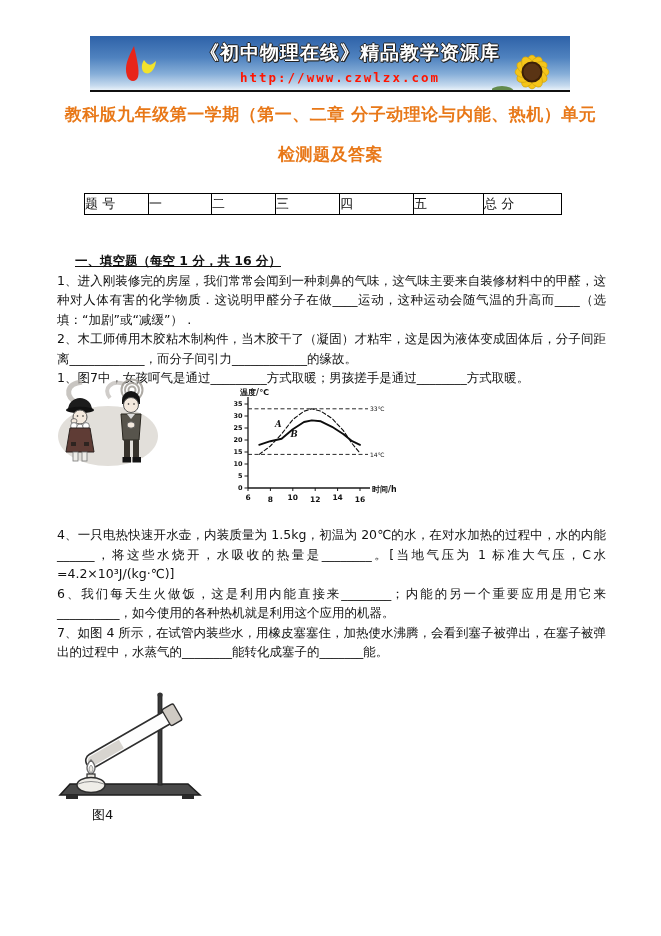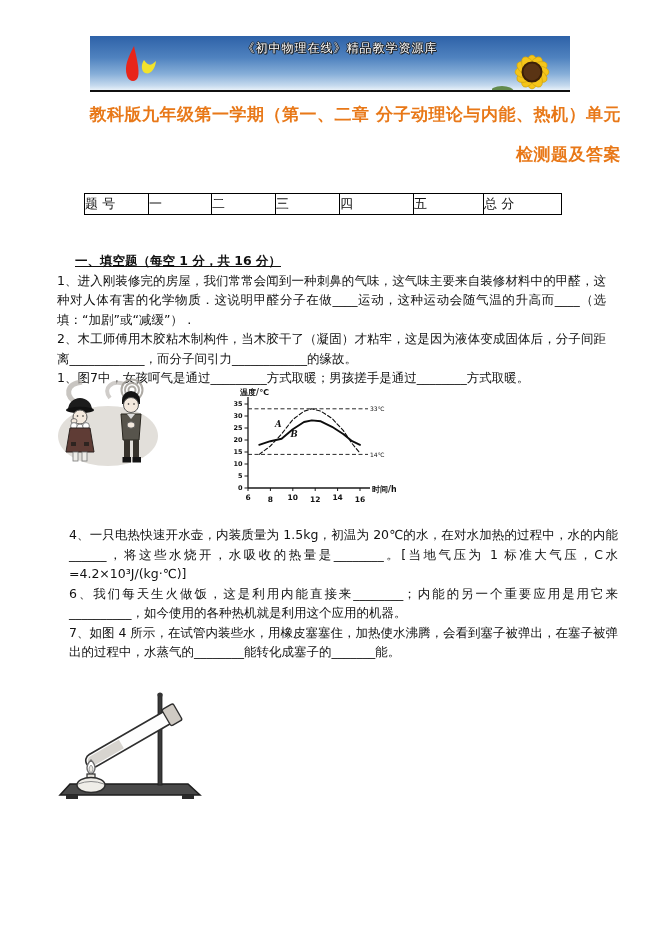--- a/index.html
+++ b/index.html
@@ -9,32 +9,32 @@
   }
   
   .banner{
     position:absolute;left:90px;top:36px;width:480px;height:54px;
     border-bottom:2px solid #101010;
     background:linear-gradient(180deg,#2e62a8 0%,#4f82bf 40%,#86aed8 70%,#c6daee 92%,#e8f1f9 100%);
     overflow:hidden;
   }
   .banner-text{position:absolute;left:110px;top:4px;width:280px;text-align:center;}
   .banner-line1{
-    color:#fff;font-weight:normal;font-size:12px;letter-spacing:1px;white-space:nowrap;
+    color:#fff;font-weight:bold;font-size:19px;letter-spacing:1px;white-space:nowrap;
     text-shadow:1px 0 #222,-1px 0 #222,0 1px #222,0 -1px #222,1px 1px #222;
   }
   .banner-line2{
     color:#ff1500;font-weight:bold;font-size:12.5px;letter-spacing:2px;margin-top:4px;
     font-family:"DejaVu Sans Mono","Liberation Mono",monospace;
   }
   .banner-logo{position:absolute;left:28px;top:8px;}
   .banner-sunflower{position:absolute;right:6px;bottom:-6px;}
   
   .doc-title{
-    position:absolute;left:40px;right:40px;top:94px;text-align:right;
+    position:absolute;left:40px;right:40px;top:94px;text-align:center;
     color:#e87818;font-weight:bold;font-size:17px;line-height:40px;letter-spacing:0.5px;
   }
   
   .score-table{
     position:absolute;left:84px;top:193px;border-collapse:collapse;table-layout:fixed;
   }
   .score-table td{
     border:1.4px solid #000;height:20px;vertical-align:middle;
     font-size:13px;padding:0;
   }
@@ -58,20 +58,21 @@
 
 <div class="page">
 
   <div class="banner">
     <svg class="banner-logo" width="52" height="42" viewBox="0 0 52 42">
       <path d="M16,2 C10,14 6,22 9,32 C11,38 18,39 20,33 C22,26 18,12 16,2 Z" fill="#e8251a"></path>
       <path d="M26,16 C30,22 33,22 38,17 C37,26 32,31 27,29 C23,27 23,20 26,16 Z" fill="#f2e32a"></path>
     </svg>
     <div class="banner-text">
       <div class="banner-line1">《初中物理在线》精品教学资源库</div>
+      <div class="banner-line2">http://www.czwlzx.com</div>
     </div>
     <svg class="banner-sunflower" width="72" height="58" viewBox="0 0 72 58">
       <g transform="translate(40,34)">
         <g fill="#f5c51a" stroke="#caa00e" stroke-width="0.6">
           <ellipse rx="7" ry="17" transform="rotate(0)"></ellipse>
           <ellipse rx="7" ry="17" transform="rotate(30)"></ellipse>
           <ellipse rx="7" ry="17" transform="rotate(60)"></ellipse>
           <ellipse rx="7" ry="17" transform="rotate(90)"></ellipse>
           <ellipse rx="7" ry="17" transform="rotate(120)"></ellipse>
           <ellipse rx="7" ry="17" transform="rotate(150)"></ellipse>
@@ -198,21 +199,21 @@
       <line x1="28" y1="66.4" x2="148" y2="66.4" stroke="#2a2a2a" stroke-width="1" stroke-dasharray="4,2.5"></line>
       <text x="150" y="68.60000000000001" font-size="6" fill="#111" font-family="DejaVu Sans, sans-serif">14℃</text>
       <polyline points="39.2,66.4 50.4,58 61.599999999999994,46 72.8,31.60000000000001 84,23.200000000000003 91.83999999999999,20.799999999999997 100.8,23.200000000000003 112,30.400000000000006 123.19999999999999,42.400000000000006 132.16,55.6 140,65.2" fill="none" stroke="#0d0d0d" stroke-width="1.1" stroke-linecap="round" stroke-linejoin="round" stroke-dasharray="4,2.3"></polyline>
       <text x="54.88" y="38.800000000000004" font-size="8.5" fill="#111" font-style="italic" font-weight="bold" font-family="DejaVu Serif, serif">A</text>
       <polyline points="39.2,56.800000000000004 50.4,53.2 61.599999999999994,50.800000000000004 72.8,41.2 84,34 91.83999999999999,32.32000000000001 100.8,33.28 112,38.800000000000004 123.19999999999999,46 132.16,53.2 140,56.800000000000004" fill="none" stroke="#0d0d0d" stroke-width="1.9" stroke-linecap="round" stroke-linejoin="round"></polyline>
       <text x="70.56" y="48.88" font-size="8.5" fill="#111" font-style="italic" font-weight="bold" font-family="DejaVu Serif, serif">B</text>
       <text x="20" y="7" font-size="8" fill="#111" font-weight="bold" font-family="DejaVu Sans, sans-serif">温度/℃</text>
       <text x="152" y="103.5" font-size="8" fill="#111" font-weight="bold" font-family="DejaVu Sans, sans-serif">时间/h</text>
     </svg>
 
-  <div class="content" style="top:525px;margin-left:12px;">
+  <div class="content" style="top:525px;">
     <p>4、一只电热快速开水壶，内装质量为 1.5kg，初温为 20℃的水，在对水加热的过程中，水的内能______，将这些水烧开，水吸收的热量是________。[当地气压为 1 标准大气压，C水=4.2×10³J/(kg·℃)]</p>
     <p>6、我们每天生火做饭，这是利用内能直接来________；内能的另一个重要应用是用它来__________，如今使用的各种热机就是利用这个应用的机器。</p>
     <p>7、如图 4 所示，在试管内装些水，用橡皮塞塞住，加热使水沸腾，会看到塞子被弹出，在塞子被弹出的过程中，水蒸气的________能转化成塞子的_______能。</p>
   </div>
 
   <div class="fig4-wrap">
     <svg width="180" height="108" viewBox="0 0 180 108">
 
       <polygon points="12,92 130,92 142,103 2,103" fill="#4a4a4a" stroke="#1d1d1d" stroke-width="1.5"></polygon>
       <rect x="8" y="103" width="12" height="4" fill="#2a2a2a"></rect>
@@ -229,16 +230,17 @@
         <rect x="114" y="37.5" width="13" height="19" rx="2" fill="#cfcac3" stroke="#2e2e2e" stroke-width="1.4"></rect>
       </g>
 
       <path d="M33,68 Q41,76 33,83 Q25,76 33,68 Z" fill="#fff" stroke="#6e6e6e" stroke-width="1.4"></path>
       <path d="M33,73 Q37,77 33,81 Q29,77 33,73 Z" fill="#e9e6e0" stroke="#8a8a8a" stroke-width="0.8"></path>
 
       <rect x="29" y="82" width="8" height="5" fill="#e8e5df" stroke="#2e2e2e" stroke-width="1.2"></rect>
       <ellipse cx="33" cy="93" rx="14" ry="7.5" fill="#efede8" stroke="#2e2e2e" stroke-width="1.5"></ellipse>
       <path d="M20,92 Q33,87 46,92" fill="none" stroke="#8a8a8a" stroke-width="1"></path>
     </svg>
+    <div class="fig4-caption">图4</div>
   </div>
 
 
 </div>
 
 </body></html>

